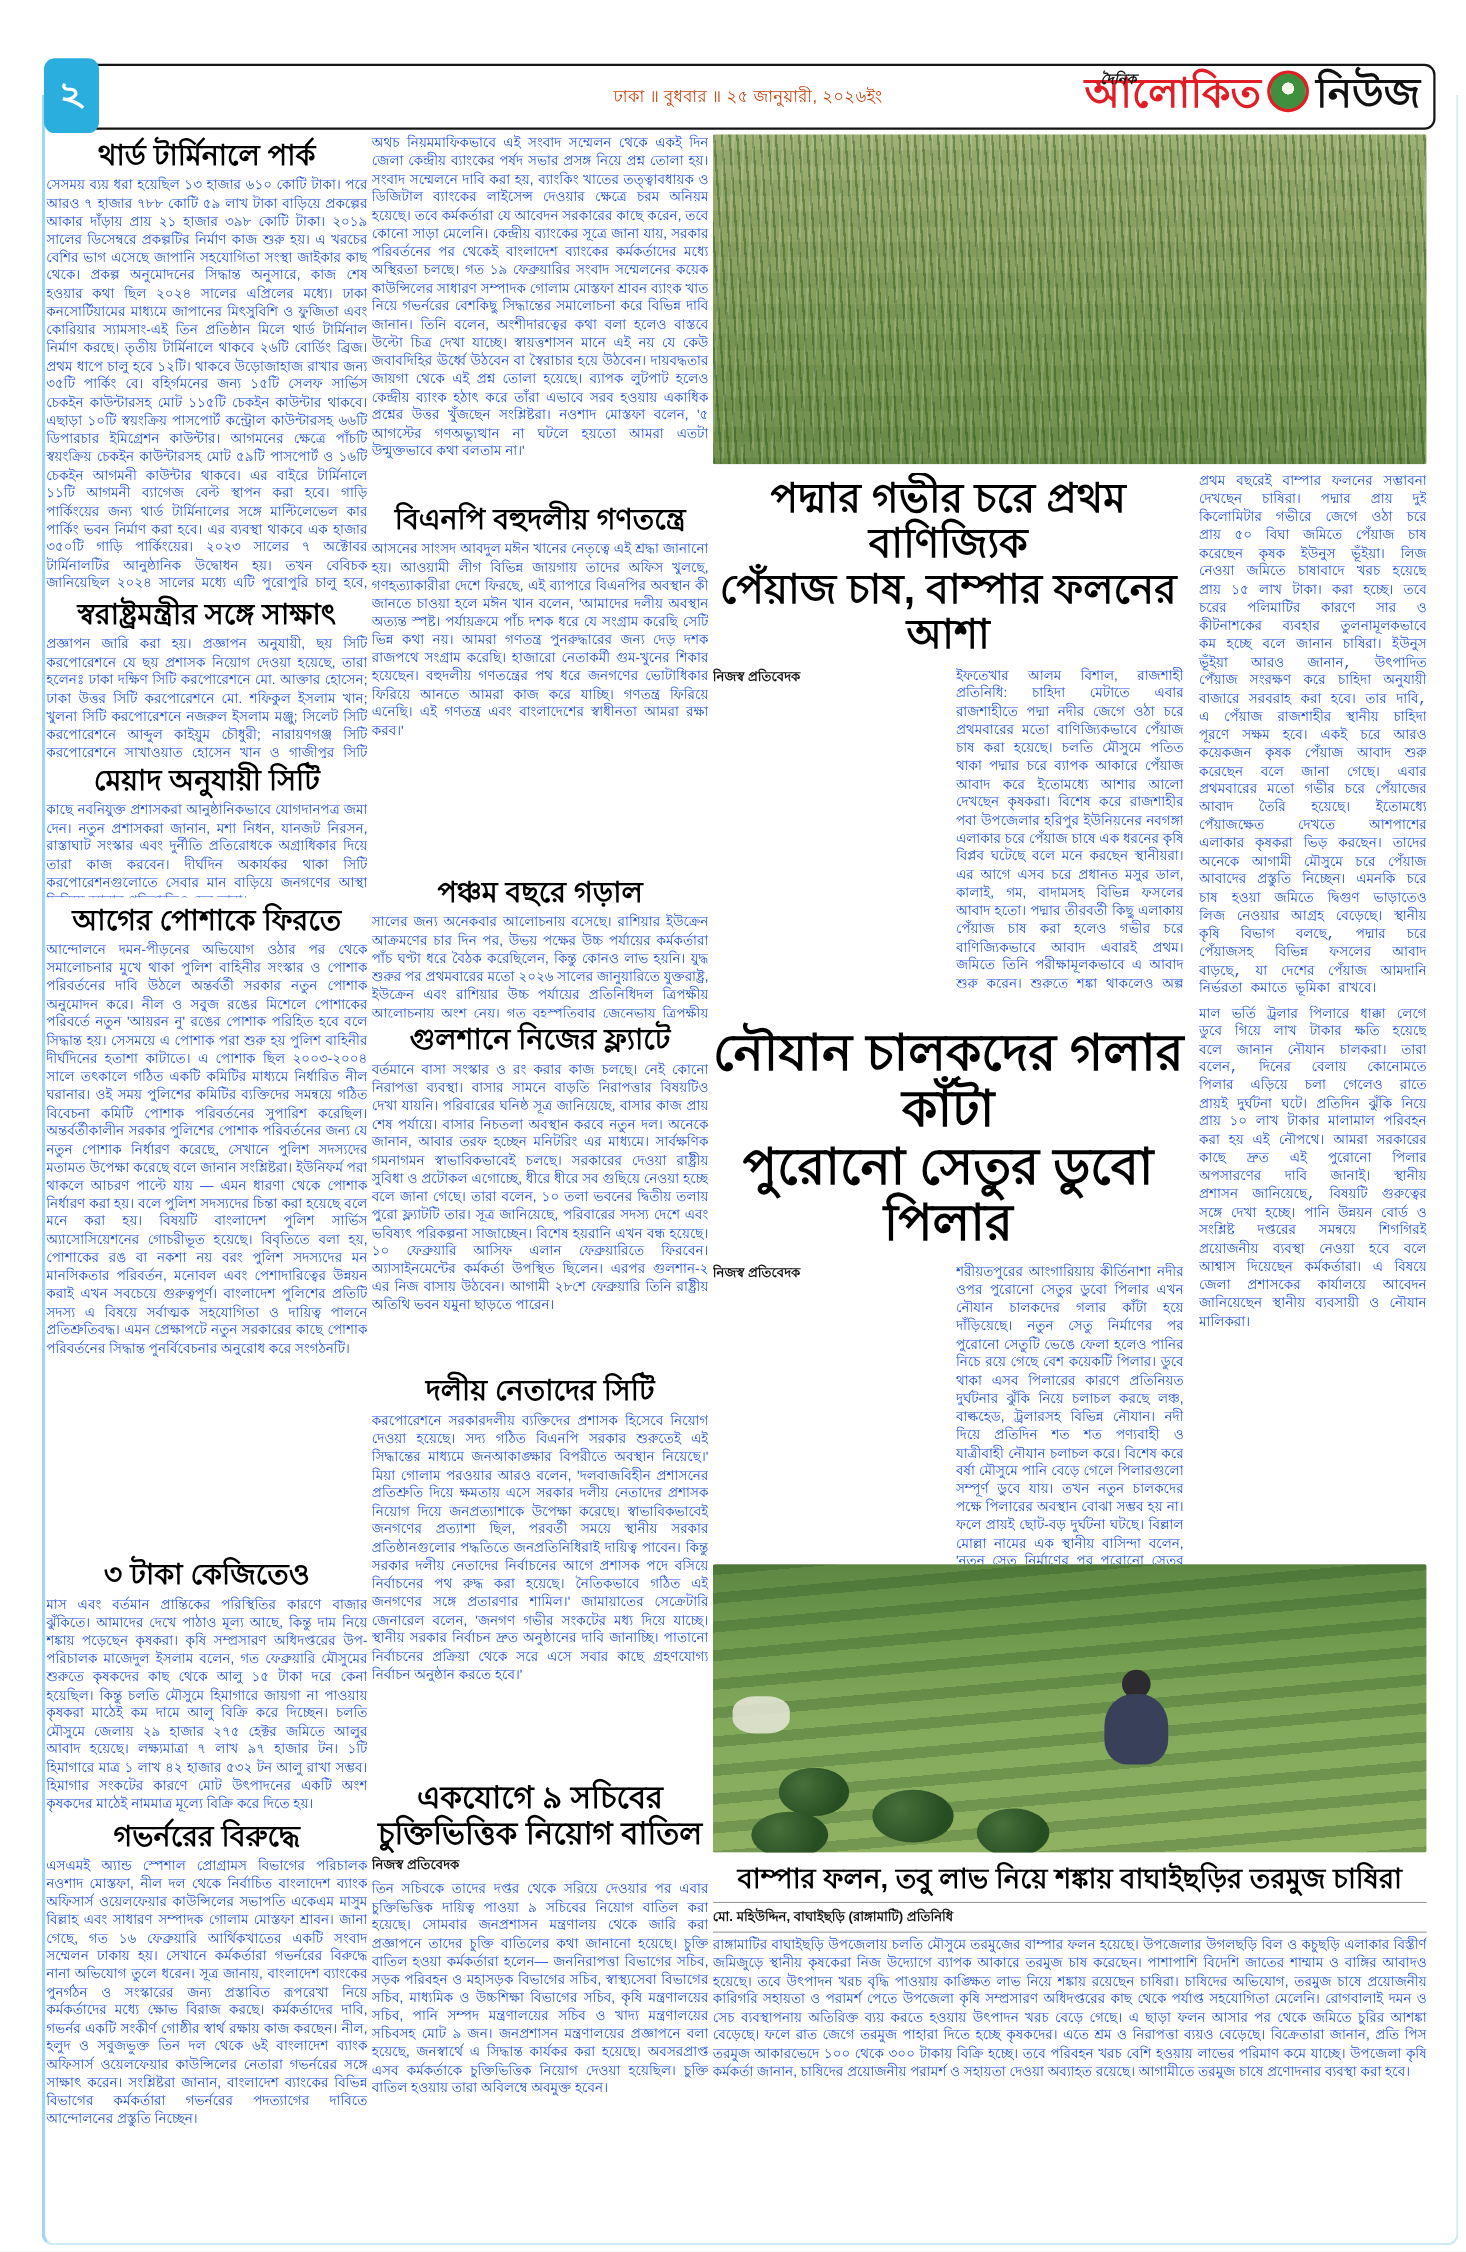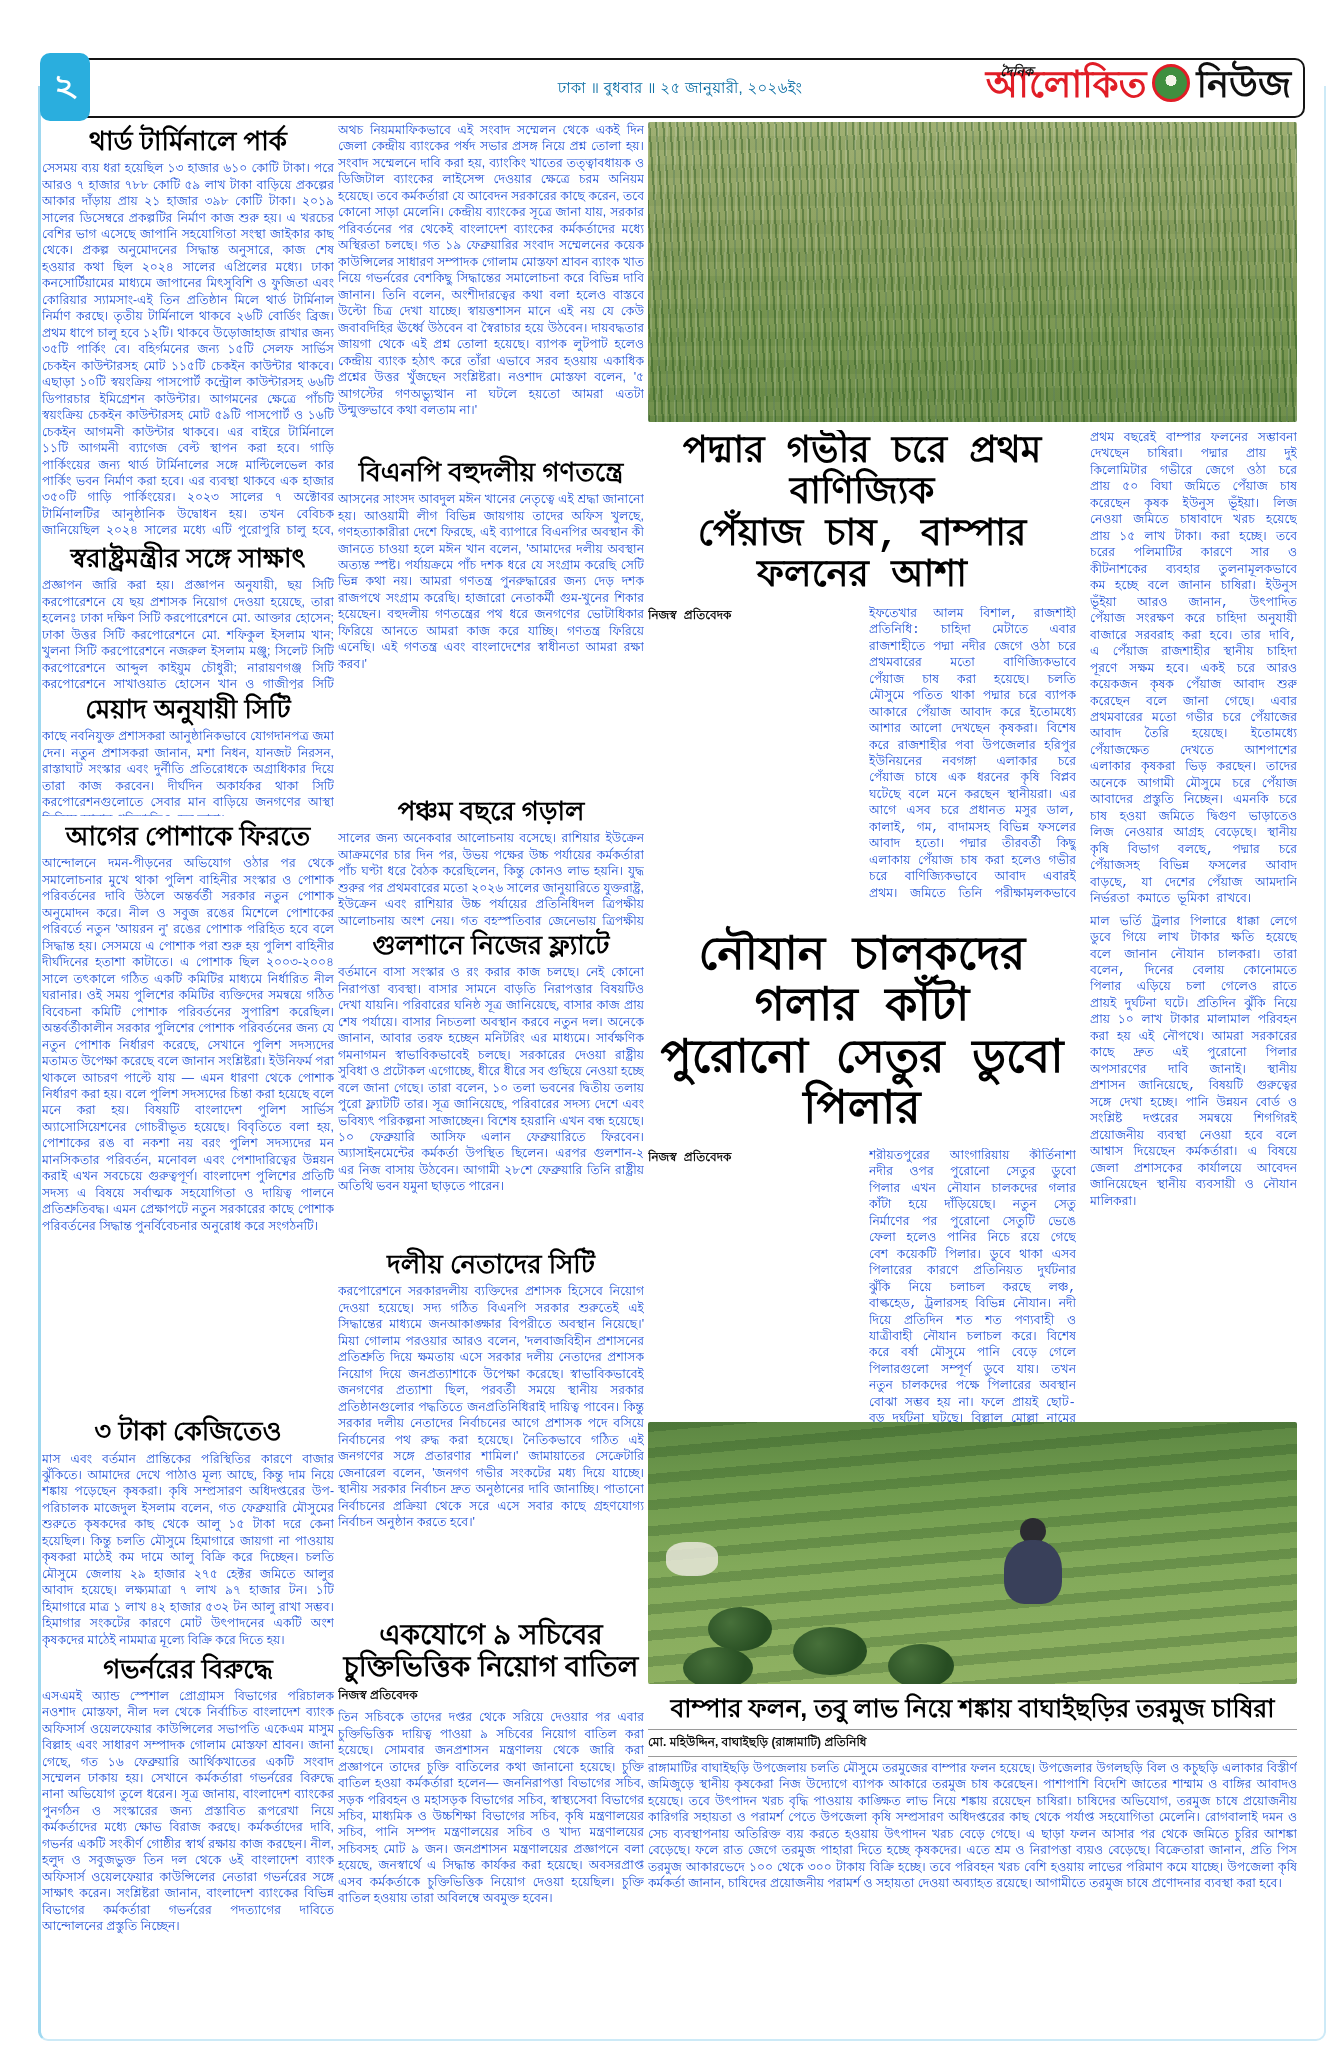--- a/index.html
+++ b/index.html
@@ -7,21 +7,21 @@
         font-family:"Liberation Sans","DejaVu Sans",sans-serif;color:#111;}
   .frame{position:absolute;left:38px;top:86px;right:7px;bottom:6px;
          border-left:3px solid #9fd8f0;border-right:2px solid #cdeaf7;border-bottom:2px solid #cdeaf7;
          border-radius:0 0 10px 10px;pointer-events:none;}
   
   .header-bar{position:absolute;left:55px;top:58px;width:1246px;height:56px;
               border:2px solid #141414;border-radius:10px;background:#fff;display:flex;align-items:center;}
   .pagenum-tab{position:absolute;left:-17px;top:-7px;width:50px;height:68px;background:#2aaede;
                border-radius:10px;display:flex;align-items:center;justify-content:center;}
   .pagenum-tab span{color:#fff;font-size:34px;font-weight:bold;transform:rotate(-14deg);}
-  .dateline{flex:1;text-align:center;font-size:15px;color:#0369a1;letter-spacing:.3px;}
+  .dateline{flex:1;text-align:center;font-size:15px;color:#c2410c;letter-spacing:.3px;}
   .masthead{position:absolute;right:12px;top:4px;display:flex;align-items:flex-end;gap:6px;}
   .masthead .tagline{position:absolute;right:258px;top:-2px;font-size:13px;font-weight:bold;
                      font-style:italic;color:#111;}
   .masthead .title-red{font-size:37px;font-weight:bold;color:#e11d26;line-height:1;}
   .masthead .emblem{width:38px;height:38px;border-radius:50%;border:3px solid #e11d26;
                     background:radial-gradient(circle at 50% 42%,#f2f5e8 0 22%,#3f8f3f 23% 100%);
                     box-sizing:border-box;margin-bottom:1px;}
   .masthead .title-black{font-size:37px;font-weight:bold;color:#101010;line-height:1;}
   
   .content{position:absolute;left:42px;top:122px;width:1283px;height:1905px;display:flex;gap:4px;}
@@ -34,21 +34,21 @@
   .body{font-size:12.3px;line-height:1.34;text-align:justify;margin:0 0 6px 0;overflow:hidden;color:#1d4ed8;}
   .byline{font-size:12px;font-weight:bold;margin:0 0 3px 0;}
   
   .photo{width:649px;border-radius:2px;}
   .photo.onion{height:300px;background-color:#8ca15f;background-image:
       repeating-linear-gradient(92deg,rgba(255,255,255,.14) 0 2px,transparent 2px 9px),
       repeating-linear-gradient(86deg,rgba(25,75,22,.38) 0 2px,transparent 2px 7px),
       repeating-linear-gradient(180deg,rgba(125,145,85,.22) 0 14px,rgba(85,115,55,.22) 14px 28px),
       linear-gradient(180deg,#aab97c 0%,#93a766 35%,#7b9a53 70%,#6d8f4a 100%);}
   .right-flex{display:flex;gap:14px;margin-top:8px;height:992px;overflow:hidden;}
-  .right-main{width:428px;font-family:Liberation Mono, monospace;}
+  .right-main{width:428px;}
   .right-rail{width:207px;overflow:hidden;font-family:Liberation Mono, monospace;}
   .big-head{font-size:37px;font-weight:bold;text-align:center;line-height:1.12;margin:2px 0 8px 0;color:#000;}
   .big-head.xl{font-size:46px;margin:14px 0 10px 0;}
   .cols{column-count:2;column-gap:14px;overflow:hidden;}
   .cols .body{text-align:justify;}
   .melonwrap{position:relative;height:262px;overflow:hidden;background-color:#79a052;background-image:
       repeating-linear-gradient(175deg,rgba(20,60,20,.22) 0 10px,transparent 10px 26px),
       linear-gradient(180deg,#5d8743 0%,#6f9a4d 25%,#82a95a 55%,#8fb162 100%);}
   .melon{position:absolute;border-radius:50%;background:radial-gradient(circle at 35% 35%,#47703a,#274d22 70%);}
   .sack{position:absolute;border-radius:40%;background:#e9e7da;opacity:.85;}

